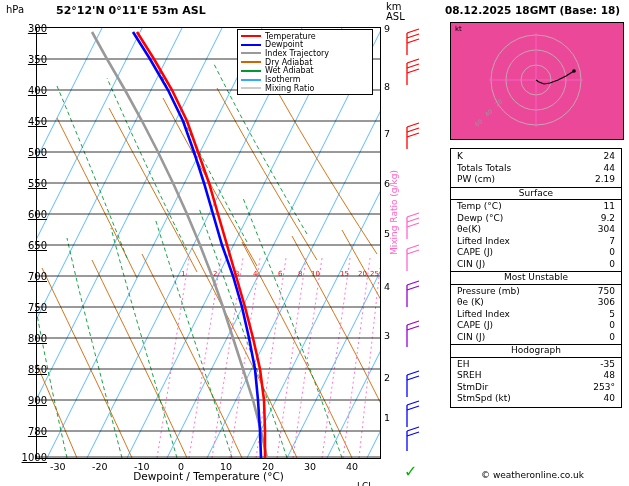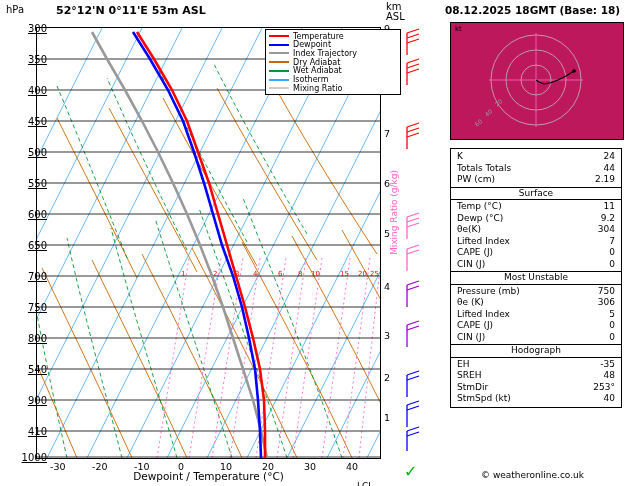--- a/index.html
+++ b/index.html
@@ -13,33 +13,33 @@
   .km-label{position:absolute;left:386px;top:2px;font-size:10px;color:#000;line-height:10px;}
 
   .plot{position:absolute;left:36px;top:27px;width:345px;height:432px;border:1px solid #000;box-sizing:border-box;background:#fff;overflow:hidden;}
   .plot svg{position:absolute;left:0;top:0;}
 
   .ylab{position:absolute;right:383px;font-size:10px;color:#000;text-align:right;width:32px;text-decoration:underline;}
   .kmlab{position:absolute;left:384px;font-size:9.5px;color:#000;}
   .xlab{position:absolute;font-size:9.5px;color:#000;text-align:left;width:30px;}
   .xaxis-title{position:absolute;left:36px;top:470px;width:345px;text-align:center;font-size:10.5px;color:#000;}
 
-  .legend{position:absolute;left:237px;top:29px;width:136px;height:66px;background:#fff;border:1px solid #000;font-size:8px;color:#000;padding:2px 3px;box-sizing:border-box;margin-left:28px;}
+  .legend{position:absolute;left:237px;top:29px;width:136px;height:66px;background:#fff;border:1px solid #000;font-size:8px;color:#000;padding:2px 3px;box-sizing:border-box;}
   .legend .row{display:flex;align-items:center;height:8.2px;margin-bottom:0.5px;}
   .legend .swatch{width:20px;height:0;border-top:2px solid #000;margin-right:4px;flex:none;}
 
   .mixlabel{position:absolute;left:389px;top:255px;font-size:9px;color:#ff66cc;transform:rotate(-90deg);transform-origin:left top;white-space:nowrap;}
   .lcl{position:absolute;left:357px;top:437px;font-size:9px;color:#000;margin-top:44px;}
 
   .barbs{position:absolute;left:395px;top:27px;width:35px;height:432px;}
 
   
   #right{position:absolute;left:436px;top:0;width:193px;height:361px;}
   .rtitle{position:absolute;left:0;top:4px;width:193px;text-align:center;font-size:10.5px;font-weight:bold;color:#000;}
-  .hodo{position:absolute;left:14px;top:22px;width:172px;height:116px;border:1px solid #000;background:#be185d;}
+  .hodo{position:absolute;left:14px;top:22px;width:172px;height:116px;border:1px solid #000;background:#ec4899;}
   .hodo .kt{position:absolute;left:4px;top:2px;font-size:7px;color:#000;}
 
   .tbl{position:absolute;left:14px;top:148px;width:172px;border:1px solid #000;background:#fff;font-size:9px;color:#000;box-sizing:border-box;padding:2px 0;}
   .tr{display:flex;justify-content:space-between;padding:0 6px;line-height:11.5px;height:11.5px;}
   .tr .k{white-space:nowrap;}
   .tr .v{white-space:nowrap;}
   .sect{text-align:center;line-height:11.5px;height:11.5px;border-top:1px solid #000;border-bottom:1px solid #000;margin:1px 0;font-size:9px;}
   .credit{position:absolute;left:436px;top:470px;width:193px;text-align:center;font-size:9px;color:#000;}
   .check{position:absolute;left:404px;top:462px;font-size:16px;color:#00b300;font-weight:bold;}
 </style>
@@ -159,23 +159,23 @@
     <div class="ylab" style="top:54px">350</div>
     <div class="ylab" style="top:85px">400</div>
     <div class="ylab" style="top:116px">450</div>
     <div class="ylab" style="top:147px">500</div>
     <div class="ylab" style="top:178px">550</div>
     <div class="ylab" style="top:209px">600</div>
     <div class="ylab" style="top:240px">650</div>
     <div class="ylab" style="top:271px">700</div>
     <div class="ylab" style="top:302px">750</div>
     <div class="ylab" style="top:333px">800</div>
-    <div class="ylab" style="top:364px">540</div>
+    <div class="ylab" style="top:364px">850</div>
     <div class="ylab" style="top:395px">900</div>
-    <div class="ylab" style="top:426px">410</div>
+    <div class="ylab" style="top:426px">780</div>
     <div class="ylab" style="top:452px">1000</div>
 
     <div class="kmlab" style="top:23px">9</div>
     <div class="kmlab" style="top:81px">8</div>
     <div class="kmlab" style="top:128px">7</div>
     <div class="kmlab" style="top:178px">6</div>
     <div class="kmlab" style="top:228px">5</div>
     <div class="kmlab" style="top:281px">4</div>
     <div class="kmlab" style="top:330px">3</div>
     <div class="kmlab" style="top:372px">2</div>

